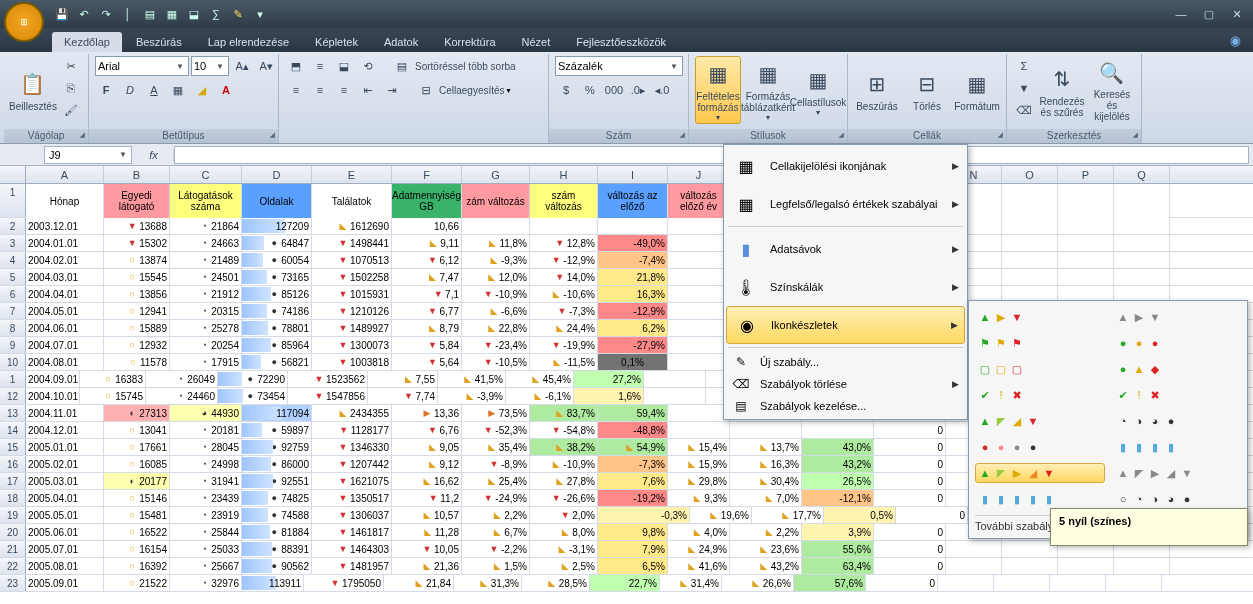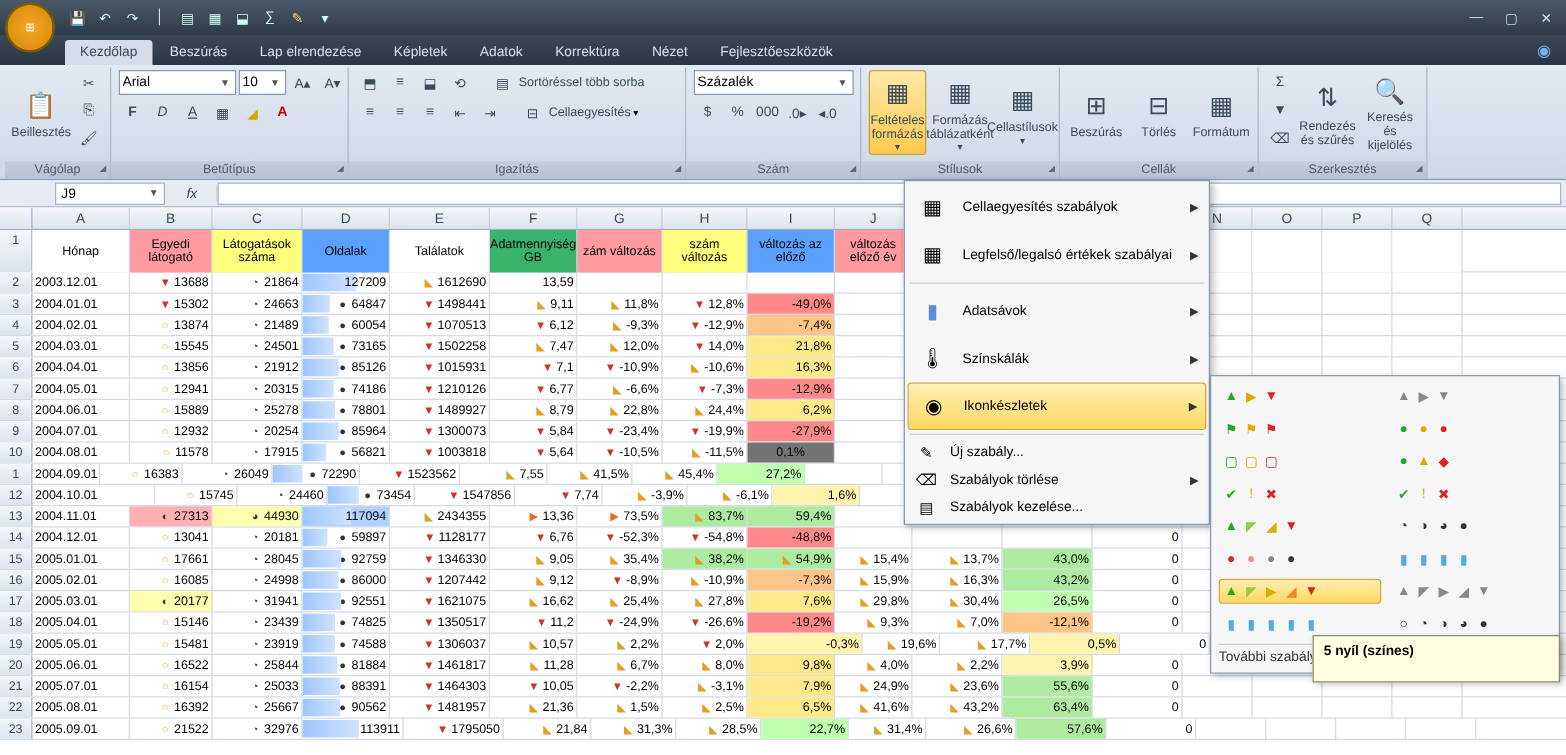--- a/index.html
+++ b/index.html
@@ -192,21 +192,20 @@
         <div class="sm">≡</div>
         <div class="sm">≡</div>
         <div class="sm">⇤</div>
         <div class="sm">⇥</div>
         <div style="width:8px"></div>
         <div class="sm">⊟</div>
         <span style="font-size:10px;color:#3a4a5e">Cellaegyesítés</span>
         <span style="font-size:8px">▾</span>
       </div>
     </div>
-    <div class="group-label">Igazítás</div>
   </div>
 
   <div class="group" style="width:140px">
     <div class="group-body" style="flex-direction:column;gap:4px">
       <div class="combo" style="width:128px">
           <input value="Százalék" style="">
           <span class="dd">▼</span>
         </div>
       <div class="srow">
         <div class="sm">$</div>
@@ -345,21 +344,21 @@
         <div class="cell cD num" style="width: 70px;">
           <div class="databar" style="width:62%"></div>
           <span class="ci" style="color:#333">●</span>
           <span class="txt">127209</span>
         </div>
         <div class="cell cE num" style="width: 80px;">
           <span class="ci" style="color:#e0a020">◣</span>
           <span class="txt">1612690</span>
         </div>
         <div class="cell cF num" style="width: 70px;">
-          <span class="txt">13,59</span>
+          <span class="txt">10,66</span>
         </div>
         <div class="cell cG num" style="width: 68px;">
           <span class="txt"></span>
         </div>
         <div class="cell cH num" style="width: 68px;">
           <span class="txt"></span>
         </div>
         <div class="cell cI num" style="width: 70px;">
           <span class="txt"></span>
         </div>
@@ -941,21 +940,21 @@
         </div>
         <div class="cell cP num" style="width: 56px;">
           <span class="txt"></span>
         </div>
         <div class="cell cQ num" style="width: 56px;">
           <span class="txt"></span>
         </div>
       </div>
       <div class="row">
         <div class="rh">12</div>
-        <div class="cell cA" style="width: 98px;">
+        <div class="cell cA" style="width: 54px;">
           <span class="txt">2004.10.01</span>
         </div>
         <div class="cell cB num" style="width: 66px;">
           <span class="ci" style="color:#d8b030">○</span>
           <span class="txt">15745</span>
         </div>
         <div class="cell cC num" style="width: 72px;">
           <span class="ci" style="color:#333">◔</span>
           <span class="txt">24460</span>
         </div>
@@ -1651,21 +1650,21 @@
           <span class="txt">2005.09.01</span>
         </div>
         <div class="cell cB num" style="width: 66px;">
           <span class="ci" style="color:#d8b030">○</span>
           <span class="txt">21522</span>
         </div>
         <div class="cell cC num" style="width: 72px;">
           <span class="ci" style="color:#333">◔</span>
           <span class="txt">32976</span>
         </div>
-        <div class="cell cD num" style="width: 81px;">
+        <div class="cell cD num" style="width: 62px;">
           <div class="databar" style="width:56%"></div>
           <span class="ci" style="color:#333">●</span>
           <span class="txt">113911</span>
         </div>
         <div class="cell cE num" style="width: 80px;">
           <span class="ci" style="color:#d03030">▼</span>
           <span class="txt">1795050</span>
         </div>
         <div class="cell cF num" style="width: 70px;">
           <span class="ci" style="color:#e0a020">◣</span>
@@ -1708,21 +1707,21 @@
         <div class="cell cQ num" style="width: 56px;">
           <span class="txt"></span>
         </div>
       </div>
     </div>
 </div>
 
 <div class="cf-menu">
   <div class="cf-item">
       <div class="mi-icn">▦</div>
-      <span>Cellaegyesítés szabályok</span>
+      <span>Cellakijelölési ikonjának</span>
       <span class="arrow">▶</span>
     </div>
   <div class="cf-item">
       <div class="mi-icn">▦</div>
       <span>Legfelső/legalsó értékek szabályai</span>
       <span class="arrow">▶</span>
     </div>
   <div class="cf-sep"></div>
   <div class="cf-item">
       <div class="mi-icn" style="color:#5a8edc">▮</div>

